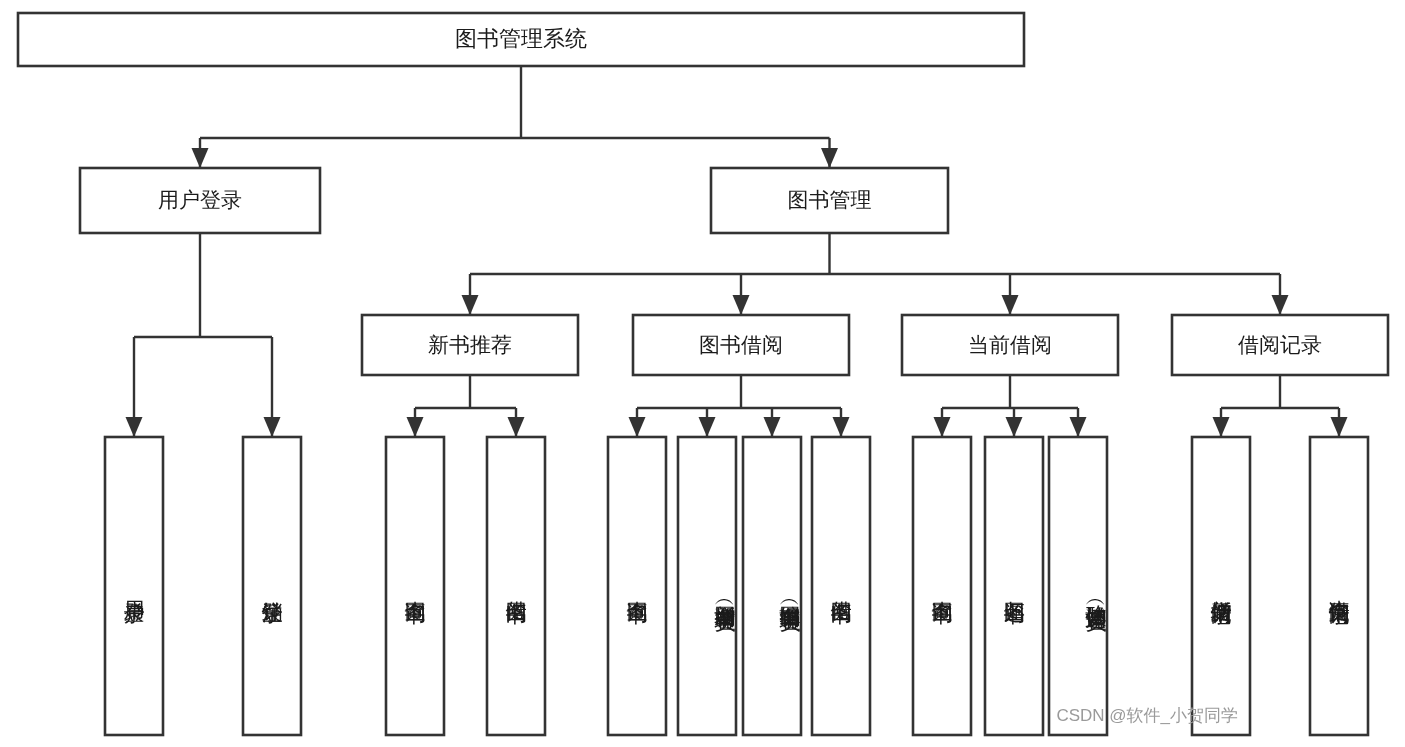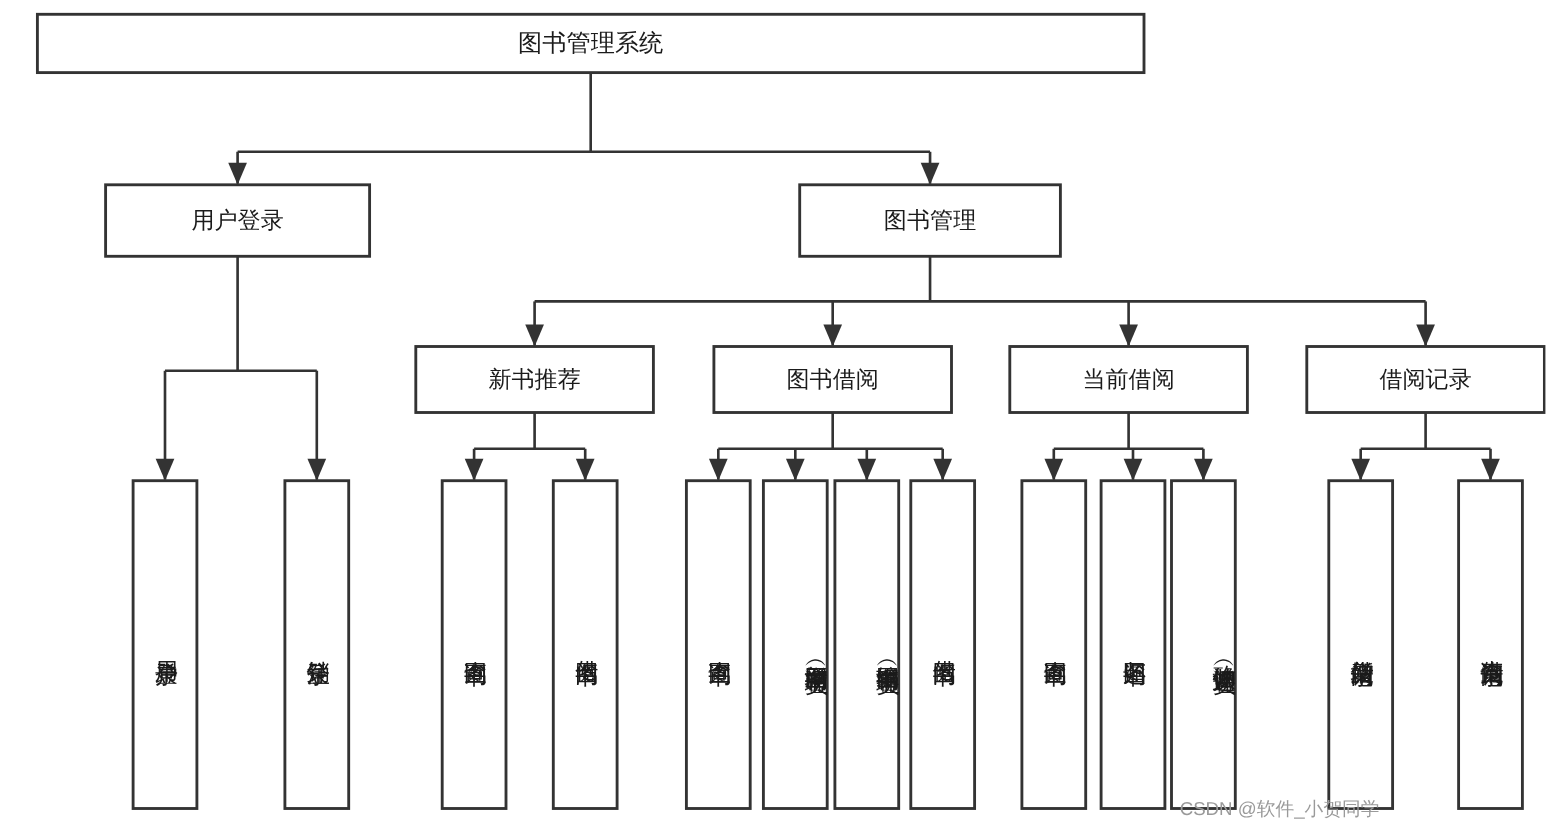--- a/index.html
+++ b/index.html
@@ -10,21 +10,20 @@
   body {
     width: 1405px;
     height: 747px;
     font-family: "Liberation Sans", "DejaVu Sans", sans-serif;
     overflow: hidden;
   }
   #diagram-root {
     position: relative;
     width: 1248px;
     height: 747px;
-    margin-left: 16px;
   }
   svg#flow-svg {
     position: absolute;
     left: 0;
     top: 0;
     width: 1405px;
     height: 747px;
     display: block;
   }
   .node-box {
@@ -66,21 +65,21 @@
     justify-content: center;
     white-space: nowrap;
     pointer-events: none;
   }
   .vlabel.center-mode {
     align-items: center;
   }
   .watermark {
     position: absolute;
     right: 10px;
-    bottom: 0;
+    bottom: 20px;
     font-family: "Liberation Sans", "DejaVu Sans", sans-serif;
     font-size: 17px;
     color: #9a9a9a;
     white-space: nowrap;
   }
 </style>
 </head>
 <body>
 
 <div id="diagram-root">

